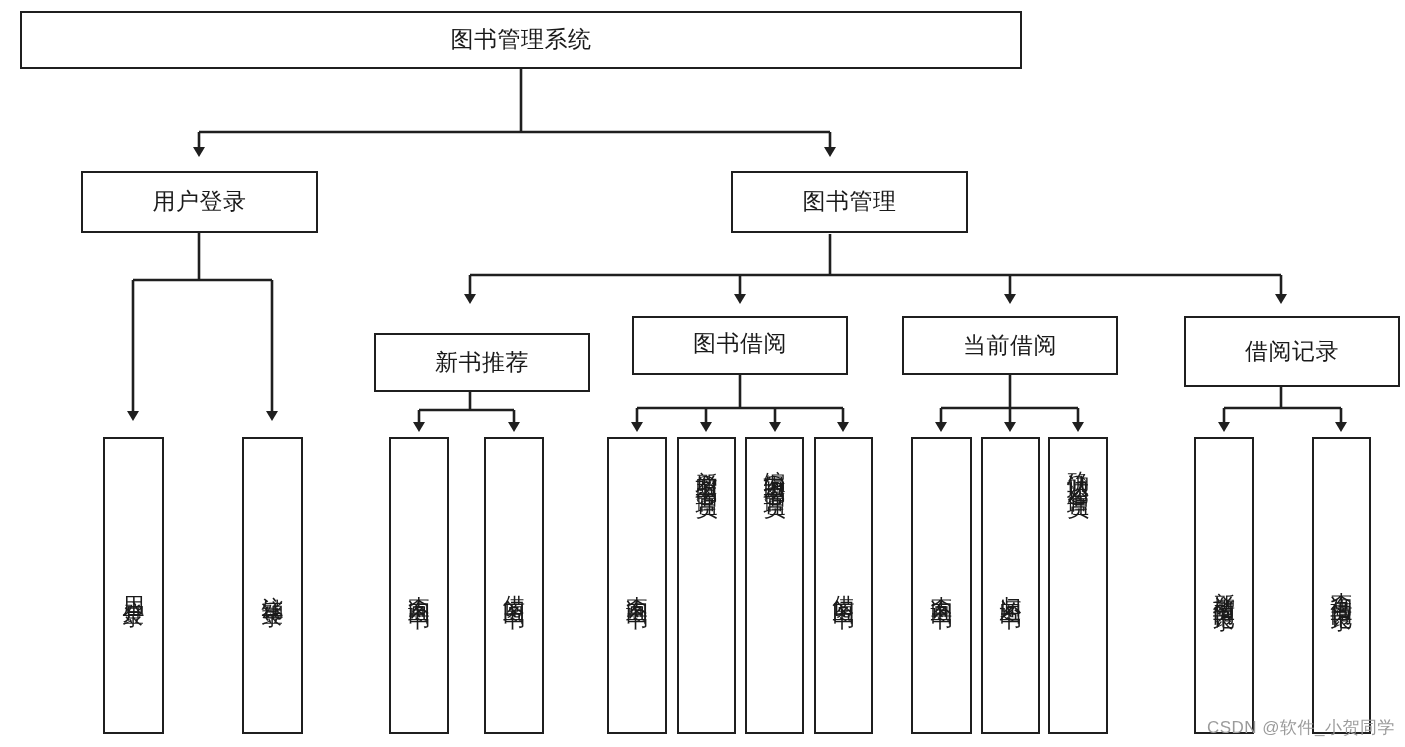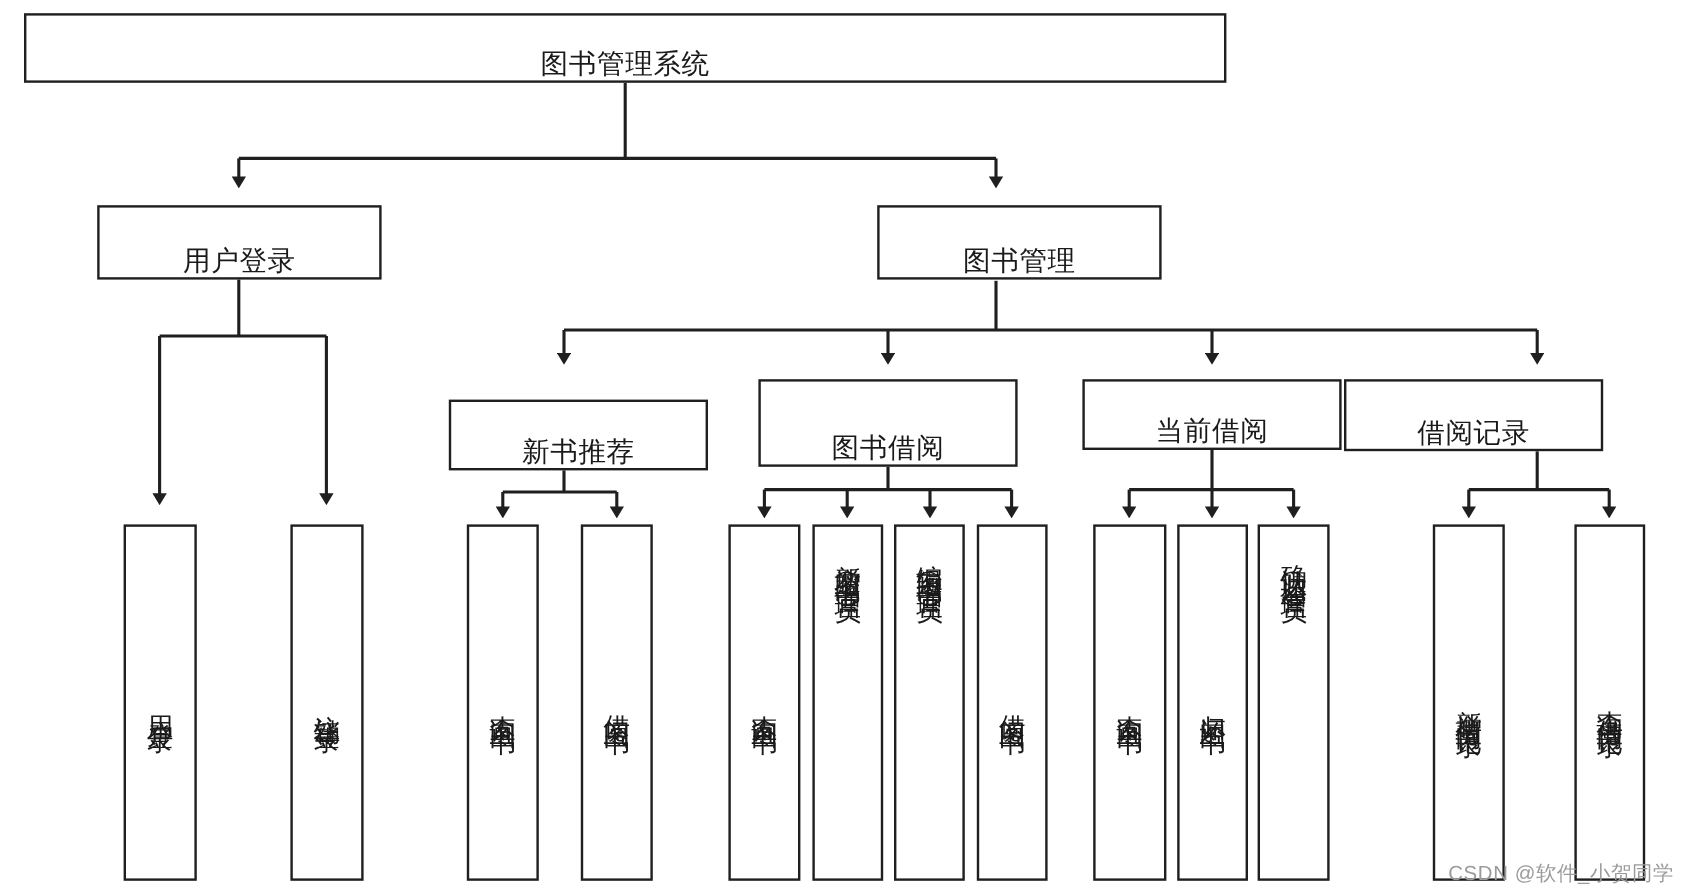--- a/index.html
+++ b/index.html
@@ -21,21 +21,21 @@
     top: 0;
     width: 1405px;
     height: 747px;
   }
   .node {
     position: absolute;
     box-sizing: border-box;
     border: 2px solid #1f1f1f;
     background: #ffffff;
     display: flex;
-    align-items: flex-end;
+    align-items: center;
     justify-content: center;
     color: #1a1a1a;
     z-index: 2;
   }
   .node .label {
     display: block;
     text-align: center;
     line-height: 1.18;
     white-space: nowrap;
   }
@@ -135,29 +135,29 @@
   </div>
 
   <div class="node horiz" style="left:711px; top:171px; width:237px; height:62px;margin-left:20px;">
     <span class="label">图书管理</span>
   </div>
 
   <div class="node horiz" style="left:374px; top:316px; width:216px; height:59px;margin-top:17px;">
     <span class="label">新书推荐</span>
   </div>
 
-  <div class="node horiz" style="left:632px; top:316px; width:216px; height:73px;">
+  <div class="node horiz" style="left:632px; top:316px; width:216px; height:59px;font-family:Liberation Mono, monospace;">
     <span class="label">图书借阅</span>
   </div>
 
   <div class="node horiz" style="left:902px; top:316px; width:216px; height:59px;">
     <span class="label">当前借阅</span>
   </div>
 
-  <div class="node horiz" style="left:1120px; top:316px; width:216px; height:60px;">
+  <div class="node horiz" style="left:1184px; top:316px; width:216px; height:71px;">
     <span class="label">借阅记录</span>
   </div>
 
   <div class="node vert centered" style="left:103px; top:437px; width:61px; height:297px;">
     <span class="label">用户登录</span>
   </div>
 
   <div class="node vert centered" style="left:242px; top:437px; width:61px; height:297px;">
     <span class="label">注销登录</span>
   </div>

